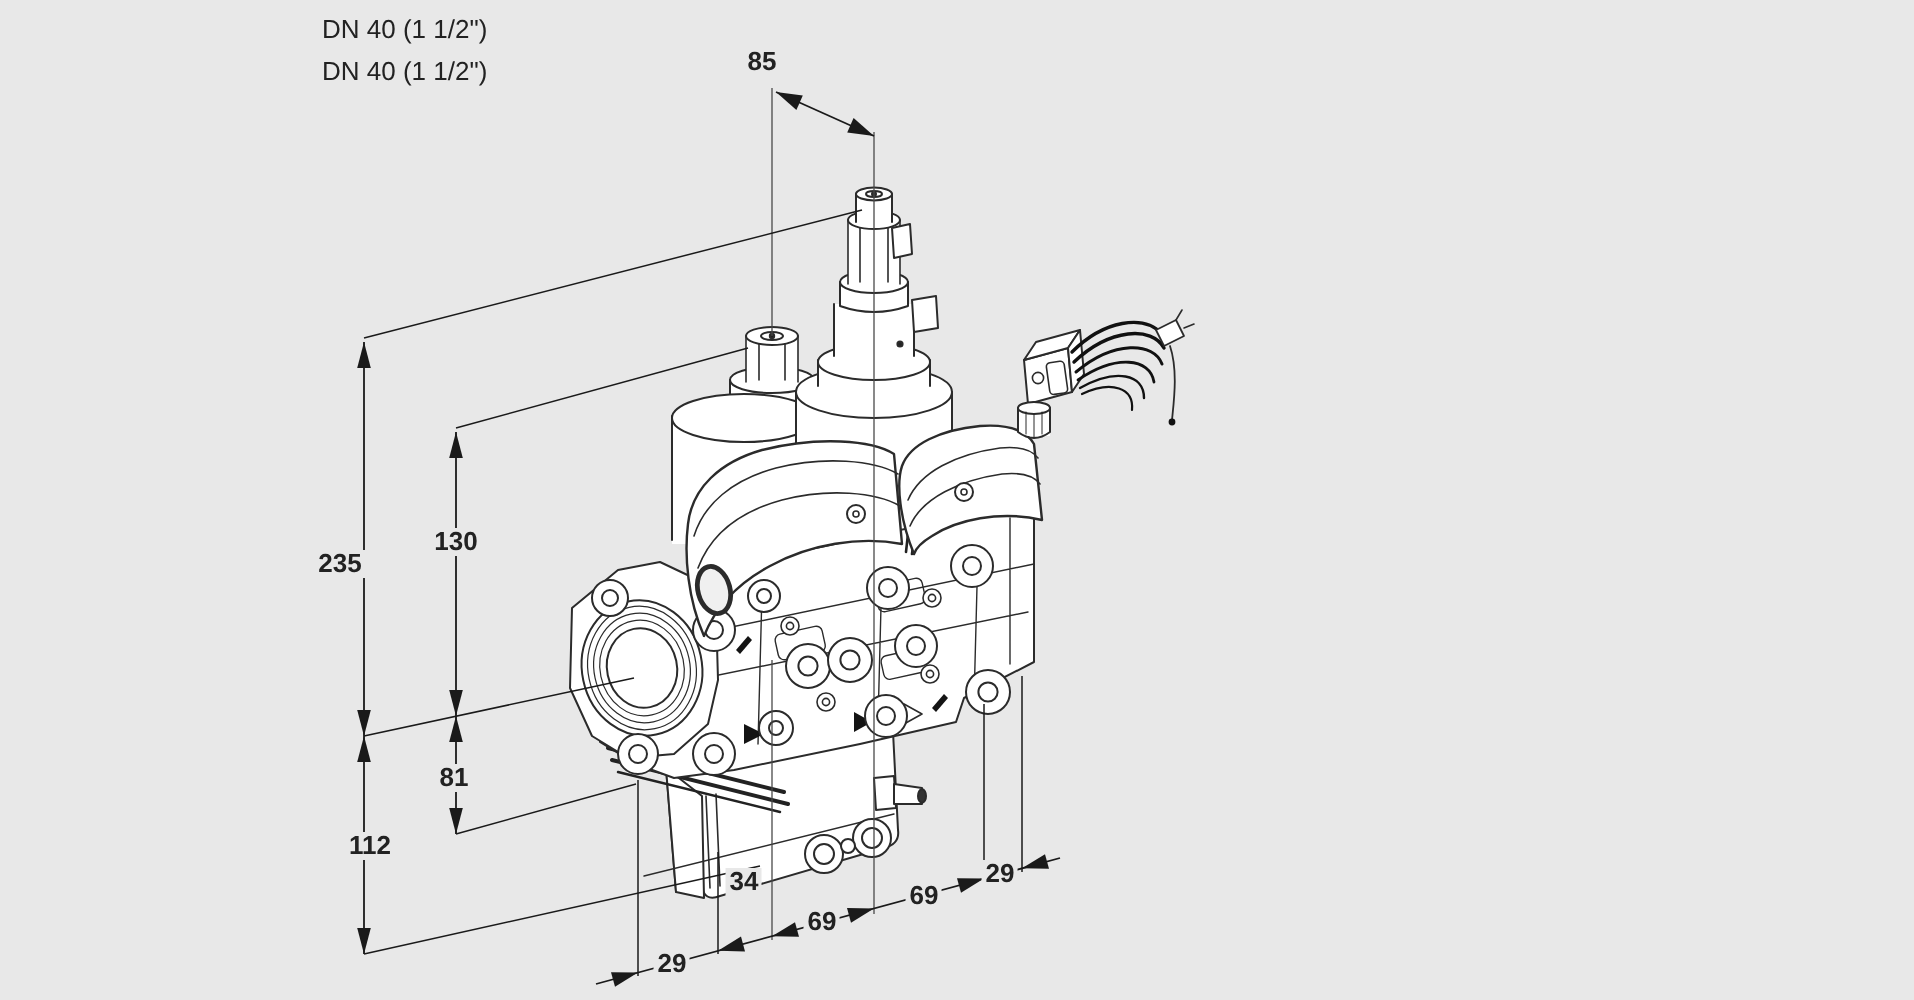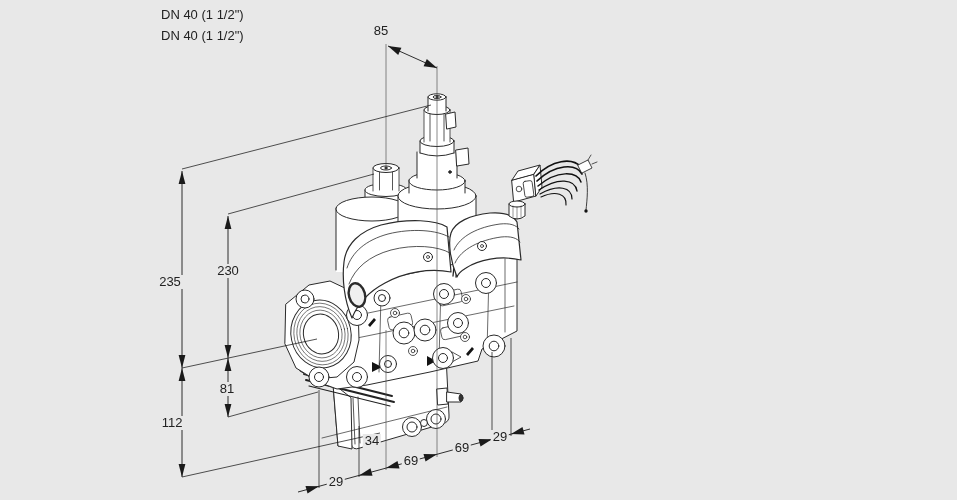--- a/index.html
+++ b/index.html
@@ -13,21 +13,21 @@
   #drawing{position:absolute;left:0;top:0;}
   .lbl{
     position:absolute;
     font-size:13px;
     line-height:14px;
     color:#222;
     background:#e8e8e8;
     padding:0 2px;
     white-space:nowrap;
   }
-  .ctr{transform:translate(-50%,-50%);}
+  .ctr{transform:translate(-50%,-50%);font-weight:bold;}
 </style>
 </head>
 <body>
 
 <div id="stage">
 
 <svg id="drawing" width="957" height="500" viewBox="0 0 957 500">
 
   <g stroke="#2b2b2b" fill="#ffffff" stroke-width="1" stroke-linejoin="round" stroke-linecap="round">
 
@@ -264,23 +264,23 @@
       <polygon points="511,434.1 524.5,434.4 522.5,427.1"></polygon>
     </g>
   </g>
 </svg>
 
 <span class="lbl" style="left:159px;top:8px">DN 40 (1 1/2")</span>
 <span class="lbl" style="left:159px;top:29px">DN 40 (1 1/2")</span>
 
 <span class="lbl ctr" style="left:381px;top:31px">85</span>
 <span class="lbl ctr" style="left:170px;top:282px">235</span>
-<span class="lbl ctr" style="left:228px;top:271px">230</span>
+<span class="lbl ctr" style="left:228px;top:271px">130</span>
 <span class="lbl ctr" style="left:227px;top:389px">81</span>
-<span class="lbl ctr" style="left:172px;top:423px">112</span>
+<span class="lbl ctr" style="left:185px;top:423px">112</span>
 
 <span class="lbl ctr" style="left:336px;top:482px">29</span>
 <span class="lbl ctr" style="left:372px;top:441px">34</span>
 <span class="lbl ctr" style="left:411px;top:461px">69</span>
 <span class="lbl ctr" style="left:462px;top:448px">69</span>
 <span class="lbl ctr" style="left:500px;top:437px">29</span>
 
 </div>
 
 </body></html>

